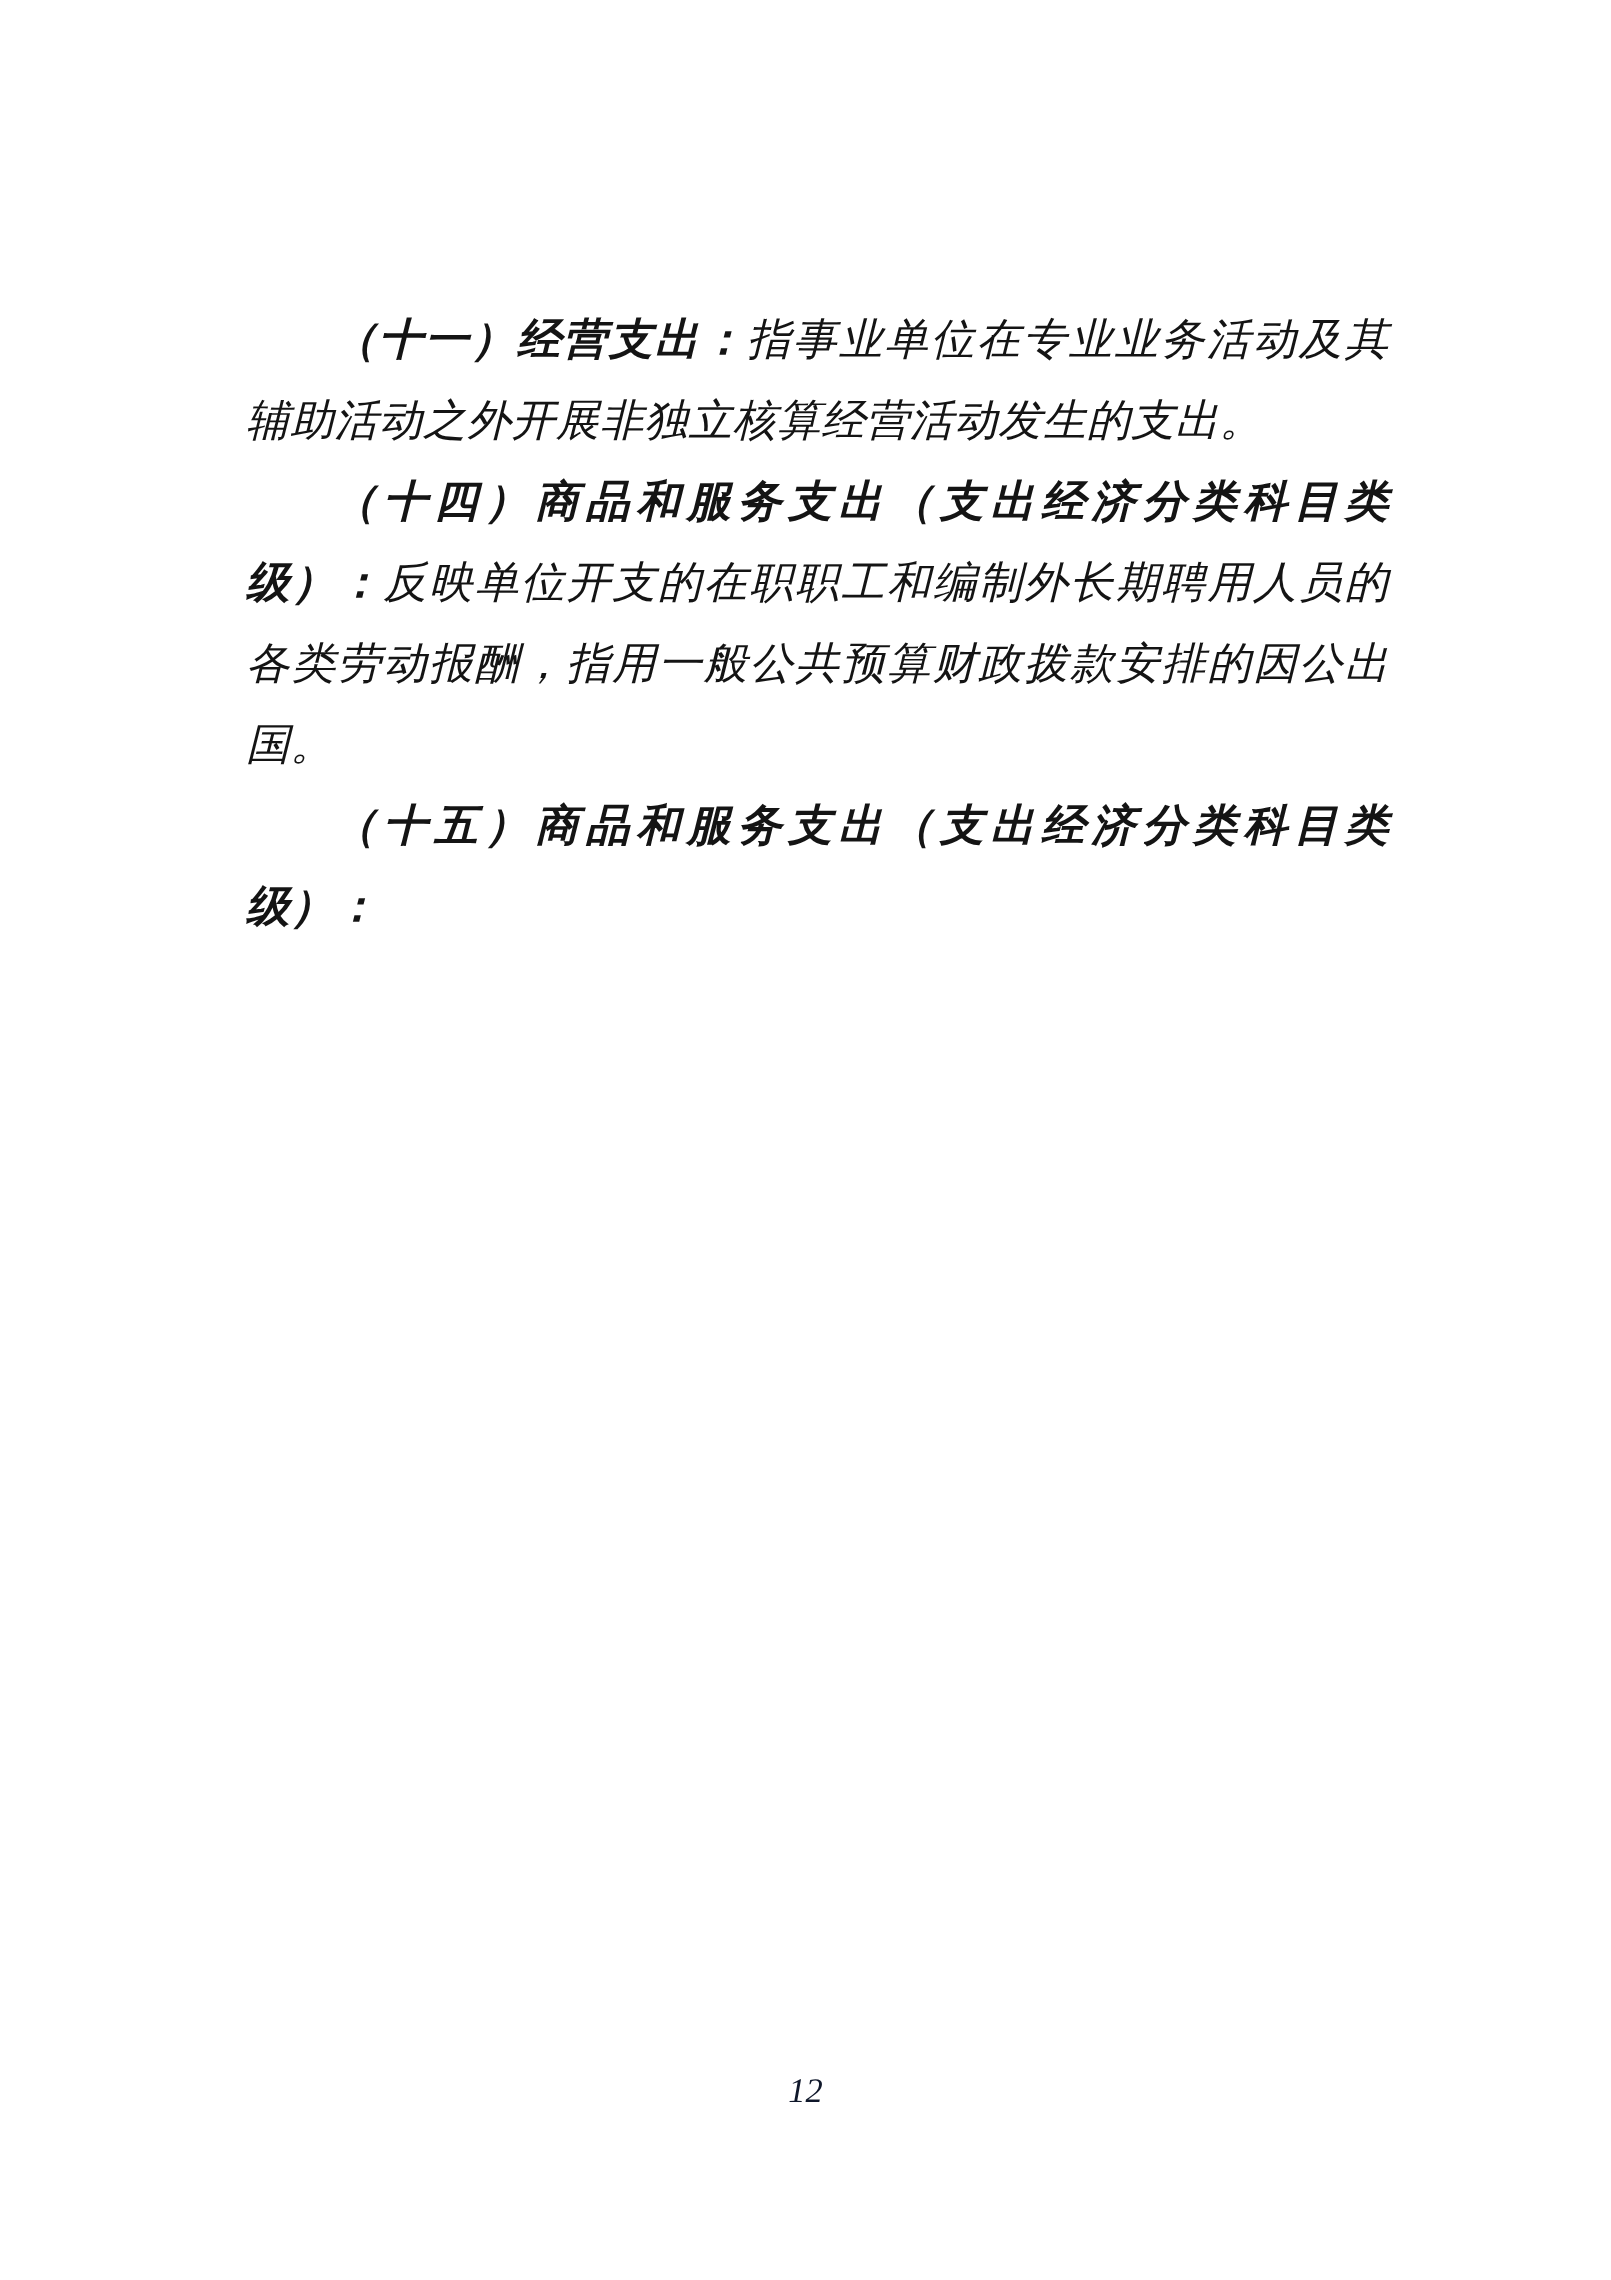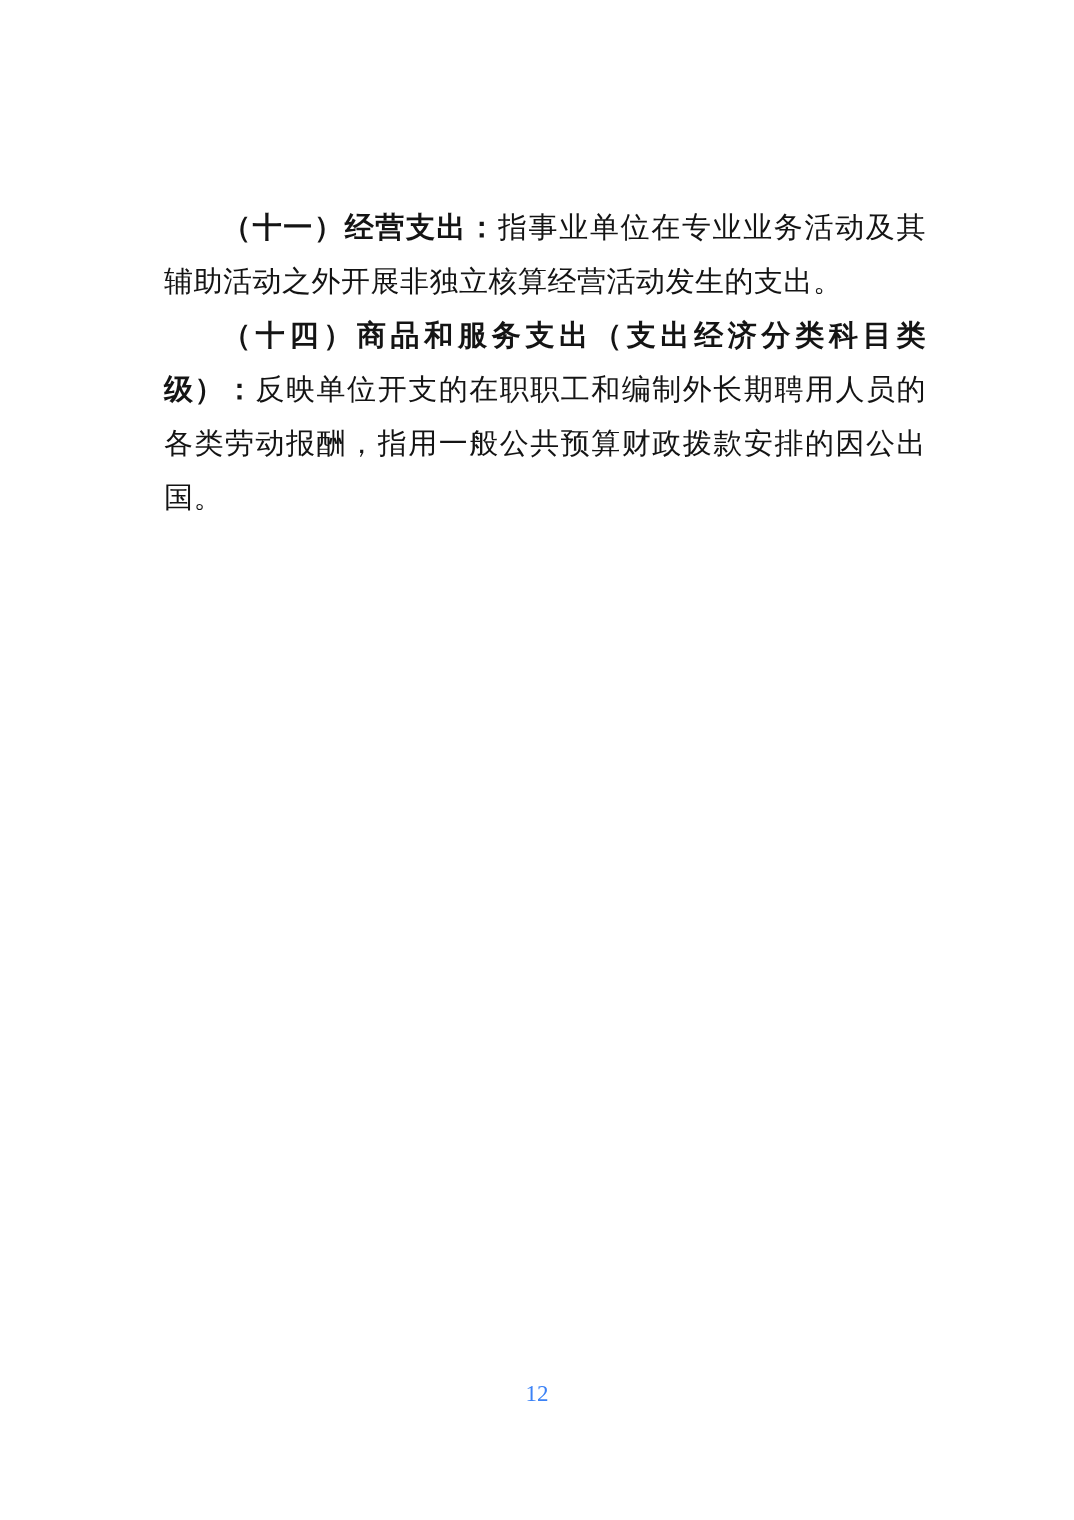--- a/index.html
+++ b/index.html
@@ -12,20 +12,21 @@
     background: #ffffff;
     position: relative;
     overflow: hidden;
     font-family: "Liberation Serif", "DejaVu Serif", serif;
     color: #141414;
   }
   .page {
     position: absolute;
     inset: 0;
     background: #ffffff;
+    font-style: italic;
   }
   .text-block {
     position: absolute;
     left: 164px;
     top: 200px;
     width: 762px;
   }
   .text-block p {
     margin: 0;
     padding: 0;
@@ -41,33 +42,34 @@
     font-weight: bold;
   }
   .page-number {
     position: absolute;
     left: 0;
     top: 1380px;
     width: 100%;
     text-align: center;
     font-size: 23px;
     line-height: 28px;
-    color: #3b82f6;
+    color: #0f172a;
   }
 </style>
 </head>
 <body>
 
 <div class="page">
 
   <div class="text-block">
 
   <p><span class="term">（十一）经营支出：</span><span>指事业单位在专业业务活动及其辅助活动之外开展非独立核算经营活动发生的支出。</span></p>
 
 
 
   <p><span class="term">（十四）商品和服务支出（支出经济分类科目类级）：</span><span>反映单位开支的在职职工和编制外长期聘用人员的各类劳动报酬，指用一般公共预算财政拨款安排的因公出国。</span></p>
 
+  <p><span class="term">（十五）商品和服务支出（支出经济分类科目类级）：</span><span></span></p>
 </div>
 
   <div class="page-number">12</div>
 
 </div>
 
 </body></html>

